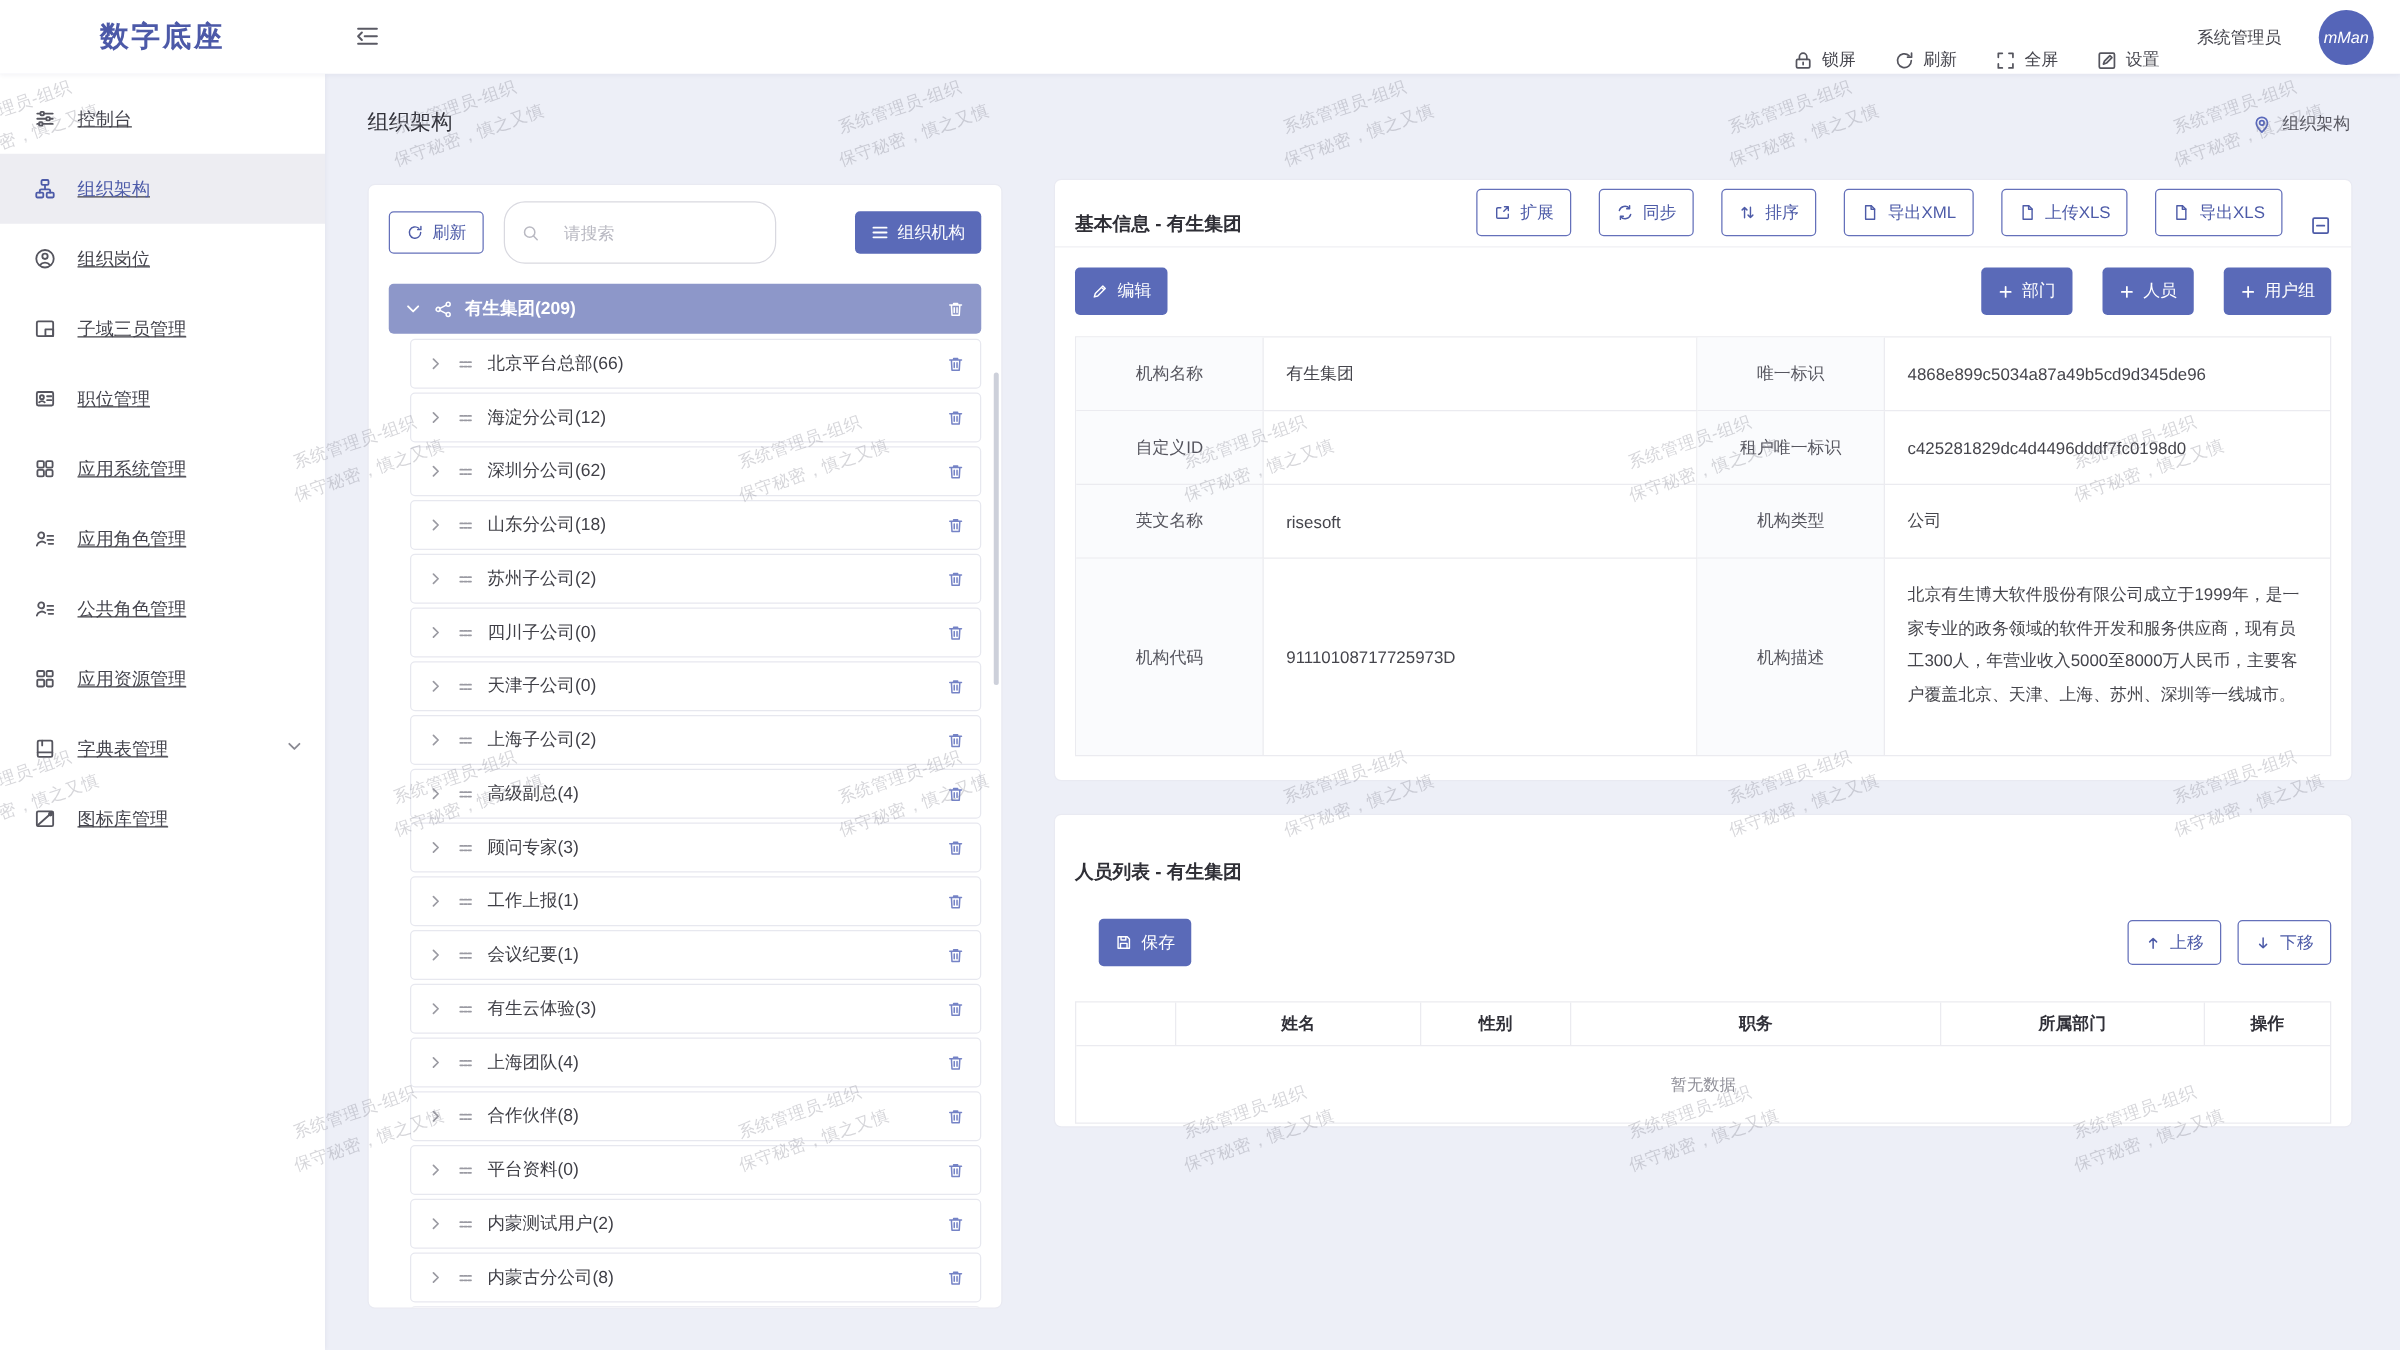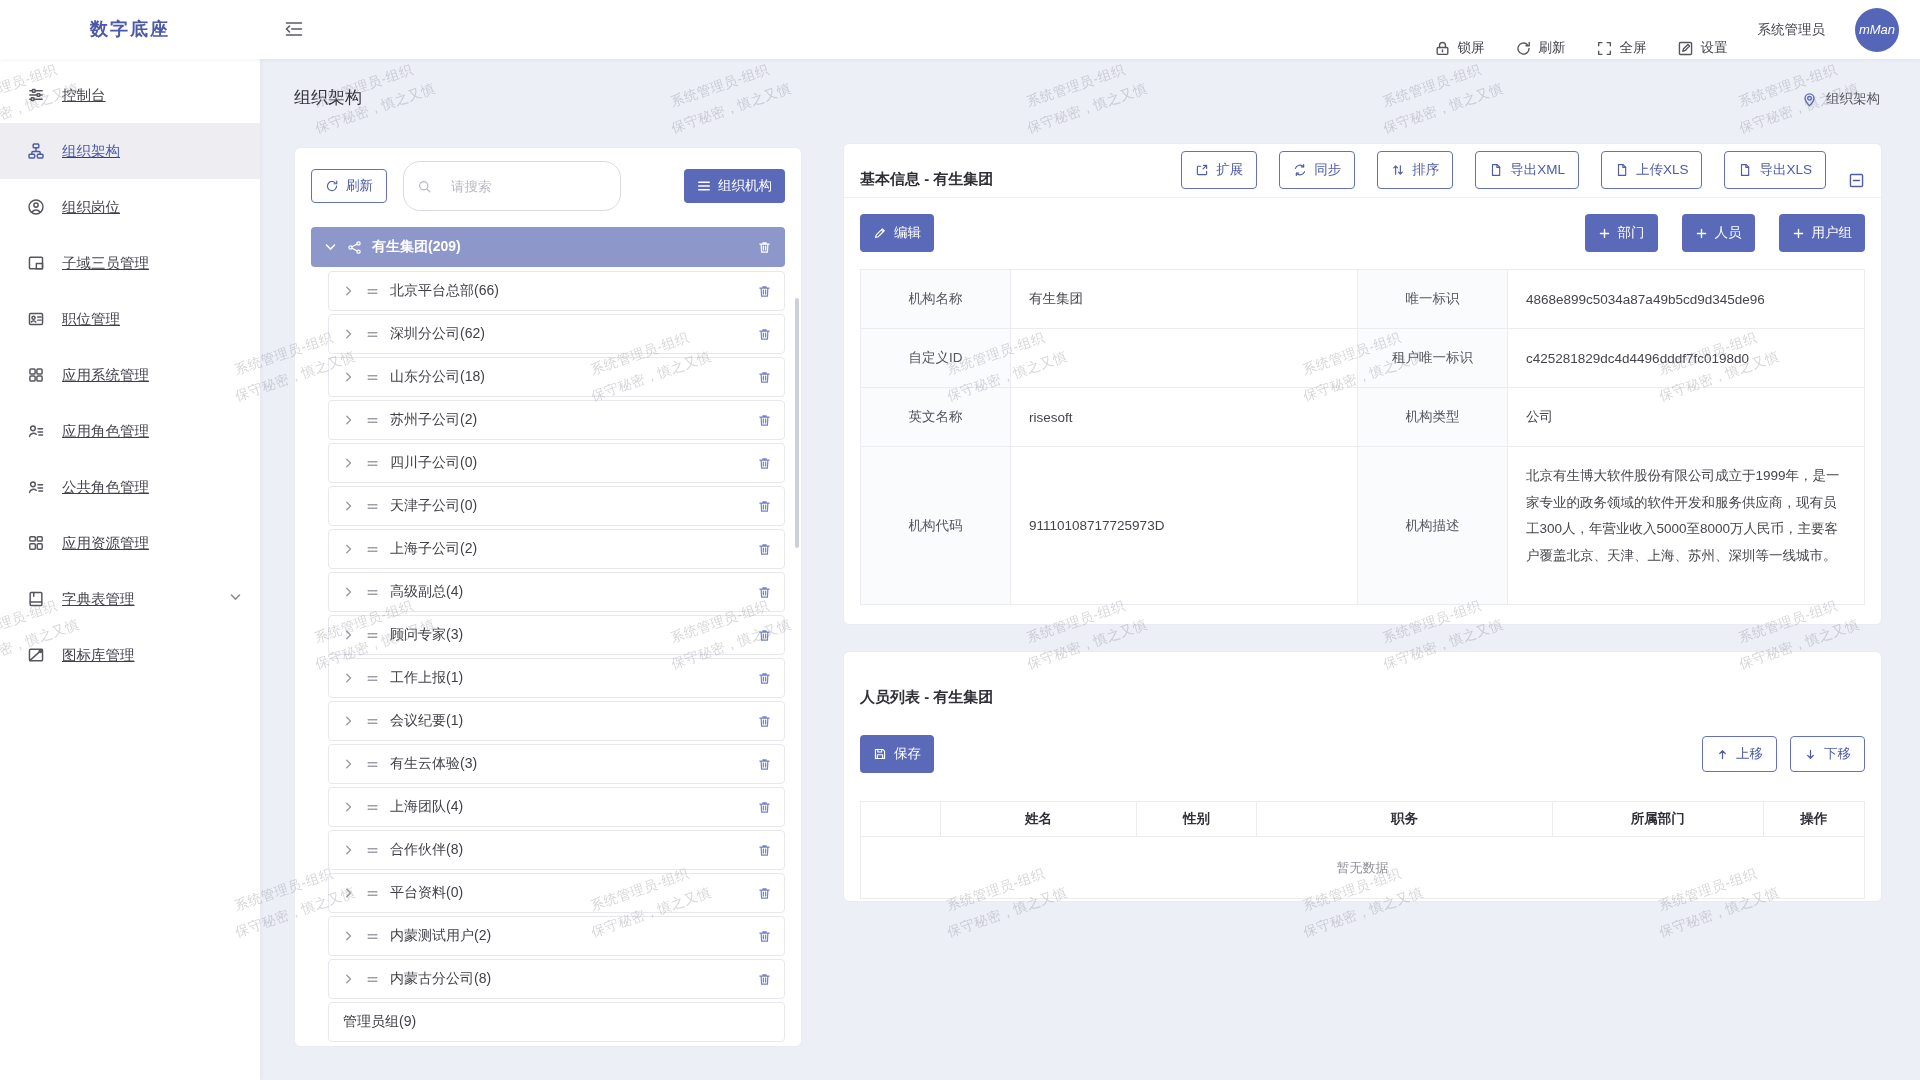--- a/index.html
+++ b/index.html
@@ -8,21 +8,21 @@
     font-family:"Liberation Sans", sans-serif;
     background:#edeff7; color:#3f3f46; position:relative; font-size:14px;
   }
   .i { display:inline-flex; align-items:center; justify-content:center; flex:none; }
   .i svg { display:block; }
 
   
   .app-header { position:absolute; top:0; left:0; right:0; height:59px; background:#fff;
     box-shadow:0 1px 4px rgba(40,40,80,.06); z-index:5; }
   .logo { position:absolute; left:0; top:0; width:260px; height:59px; line-height:59px;
-    text-align:center; color:#4c59a8; font-size:18px; font-weight:bold; letter-spacing:2px; }
+    text-align:center; color:#4c59a8; font-size:23px; font-weight:bold; letter-spacing:2px; }
   .fold { position:absolute; left:284px; top:19px; color:#5a5a64; cursor:pointer; }
   .header-right { position:absolute; right:21px; top:0; height:59px; display:flex;
     align-items:center; gap:30px; font-size:13.5px; color:#45454d; }
   .h-item { display:flex; align-items:center; gap:7px; cursor:pointer;margin-top:37px; }
   .h-item .i { color:#55555e; }
   .avatar { width:44px; height:44px; border-radius:50%; background:#5565b8; color:#fff;
     display:flex; align-items:center; justify-content:center; font-size:13px; cursor:pointer; overflow:hidden;font-style:italic; }
 
   
   .sidebar { position:absolute; left:0; top:59px; bottom:0; width:260px; background:#fff;
@@ -86,21 +86,21 @@
     align-items:center; font-size:13.5px; overflow:hidden; }
   .info-cell.lab { background:#fafbfd; justify-content:center; color:#55555e; text-align:center; padding:0 8px; }
   .info-cell.val { padding:0 18px; color:#45454c; }
   .info-cell.col-last { border-right:none; }
   .info-cell.row-last { border-bottom:none; }
   .info-cell.desc { display:block; padding:16px 18px; line-height:26.5px; }
 
   
   .person-card { left:843px; top:651px; width:1039px; height:251px; padding:0 16px; }
   .person-title { padding-top:36px; font-size:15px; font-weight:bold; color:#2f2f36; }
-  .person-actions { margin-top:28px; display:flex; align-items:center; }
+  .person-actions { margin-top:28px; display:flex; align-items:center;margin-left:19px; }
   .move-group { margin-left:auto; display:flex; gap:13px; }
   .btn-outline.mv { height:36px; }
   .person-table { margin-top:28px; border:1px solid #ebebf0; }
   .pt-head { display:grid; grid-template-columns:8% 19.5% 12% 29.5% 21% 10%; height:34px; }
   .pt-cell { border-right:1px solid #ebebf0; display:flex; align-items:center; justify-content:center;
     font-weight:bold; font-size:13.5px; color:#303038; }
   .pt-cell:last-child { border-right:none; }
   .pt-empty { height:62px; border-top:1px solid #ebebf0; display:flex; align-items:center;
     justify-content:center; color:#8f8f98; font-size:13px; }
 
@@ -349,20 +349,39 @@
           <svg viewBox="0 0 16 16" width="12" height="12" fill="none" stroke="currentColor" stroke-width="1.3" stroke-linecap="round" stroke-linejoin="round">
             <path d="M5 3l5 5-5 5" stroke-width="1.8"></path>
           </svg>
         </span>
         <span class="i mut">
           <svg viewBox="0 0 16 16" width="15" height="15" fill="none" stroke="currentColor" stroke-width="1.3" stroke-linecap="round" stroke-linejoin="round">
             <path d="M3.4 6.1h2.3M7 6.1h2M10.3 6.1h2.3M3.4 9.9h2.3M7 9.9h2M10.3 9.9h2.3" stroke-width="1.5"></path>
           </svg>
         </span>
         <span class="t-label">北京平台总部(66)</span>
+        <span class="t-trash">
+          <svg viewBox="0 0 16 16" width="15" height="15" fill="none" stroke="currentColor" stroke-width="1.3" stroke-linecap="round" stroke-linejoin="round">
+            <path d="M3 4.3h10M6.3 4.3V3h3.4v1.3M4.4 4.3l.5 8.7h6.2l.5-8.7"></path>
+            <path d="M6.8 6.6v4M9.2 6.6v4"></path>
+          </svg>
+        </span>
+      </div>
+      <div class="tree-row">
+        <span class="i mut">
+          <svg viewBox="0 0 16 16" width="12" height="12" fill="none" stroke="currentColor" stroke-width="1.3" stroke-linecap="round" stroke-linejoin="round">
+            <path d="M5 3l5 5-5 5" stroke-width="1.8"></path>
+          </svg>
+        </span>
+        <span class="i mut">
+          <svg viewBox="0 0 16 16" width="15" height="15" fill="none" stroke="currentColor" stroke-width="1.3" stroke-linecap="round" stroke-linejoin="round">
+            <path d="M3.4 6.1h2.3M7 6.1h2M10.3 6.1h2.3M3.4 9.9h2.3M7 9.9h2M10.3 9.9h2.3" stroke-width="1.5"></path>
+          </svg>
+        </span>
+        <span class="t-label">海淀分公司(12)</span>
         <span class="t-trash">
           <svg viewBox="0 0 16 16" width="15" height="15" fill="none" stroke="currentColor" stroke-width="1.3" stroke-linecap="round" stroke-linejoin="round">
             <path d="M3 4.3h10M6.3 4.3V3h3.4v1.3M4.4 4.3l.5 8.7h6.2l.5-8.7"></path>
             <path d="M6.8 6.6v4M9.2 6.6v4"></path>
           </svg>
         </span>
       </div>
       <div class="tree-row">
         <span class="i mut">
           <svg viewBox="0 0 16 16" width="12" height="12" fill="none" stroke="currentColor" stroke-width="1.3" stroke-linecap="round" stroke-linejoin="round">

